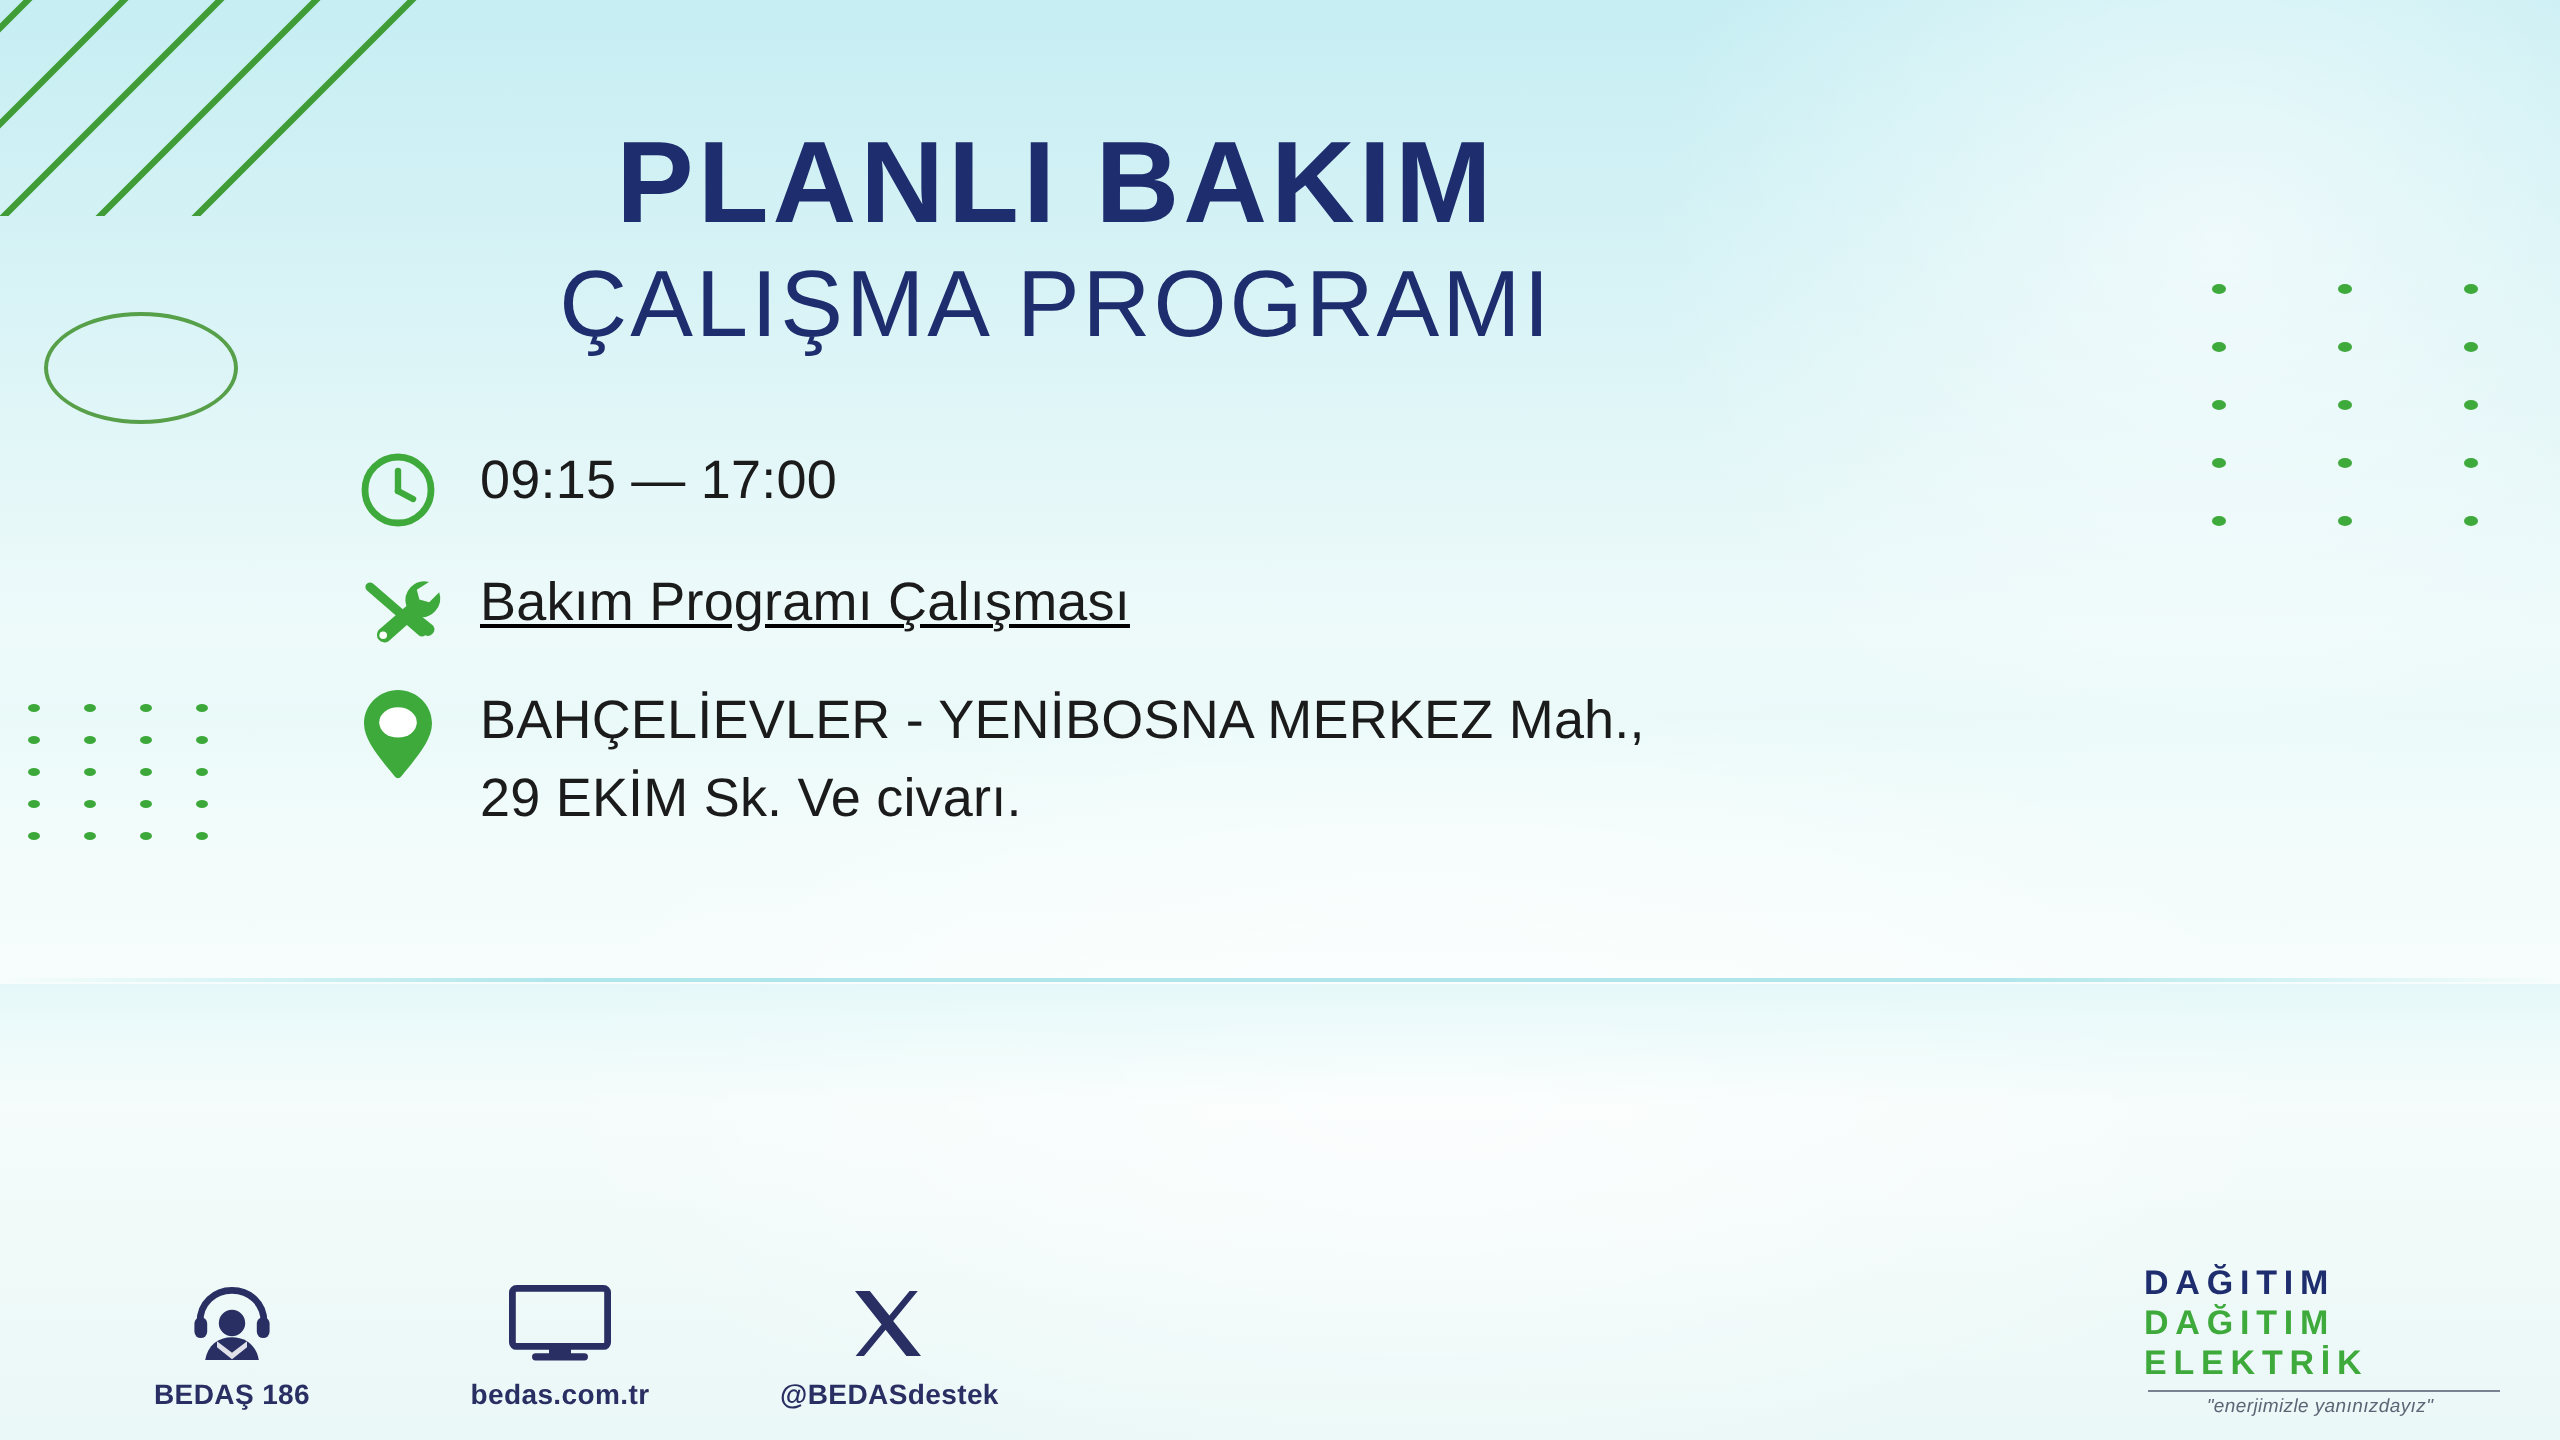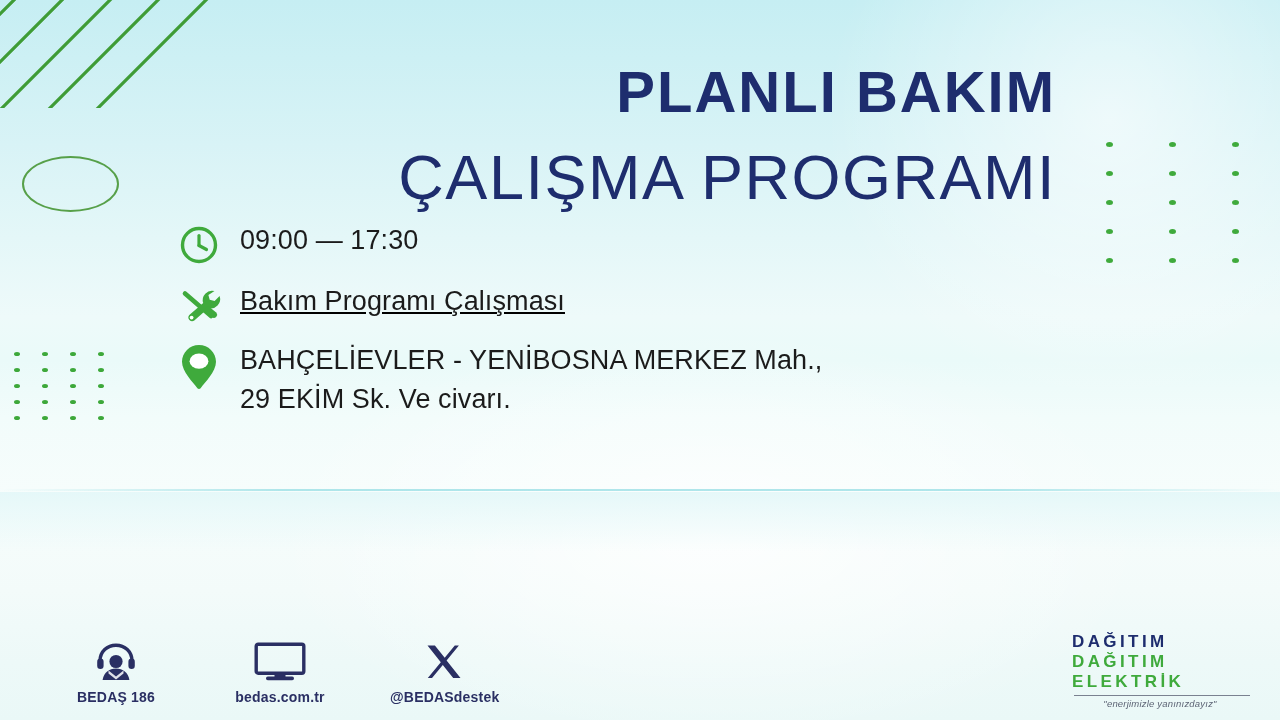--- a/index.html
+++ b/index.html
@@ -58,29 +58,29 @@
     position:absolute; left:22px; top:156px; width:97px; height:56px;
     border:2.2px solid #4f9b3f; border-radius:50%;
     opacity:.95;
   }
   .dots-left { position:absolute; left:14px; top:352px; }
   .dots-right { position:absolute; left:1106px; top:142px; }
   .dot { position:absolute; width:7px; height:5px; border-radius:50%; background:#3faa3c; }
   .dot.sm { width:6px; height:4px; background:#3da83a; }
 
   
-  .title-wrap { position:absolute; left:0; top:62px; width:1056px; text-align:right; }
+  .title-wrap { position:absolute; left:0; top:62px; width:1056px; text-align:center; }
   .title-line1 {
     font-size:58px; font-weight:bold; letter-spacing:2px;
     color:#1e2d6e; line-height:1.02;
     font-family:"Liberation Sans", sans-serif;
   }
   .title-line2 {
-    font-size:63px; font-weight:normal; letter-spacing:1.5px;
-    color:#1e2d6e; line-height:1.15; margin-top:20px;
+    font-size:47px; font-weight:normal; letter-spacing:1.5px;
+    color:#1e2d6e; line-height:1.15; margin-top:4px;
   }
 
   
   .info { position:absolute; left:178px; top:222px; width:1000px; }
   .row { display:flex; align-items:flex-start; margin-bottom:14px; }
   .row .ic { width:62px; flex:0 0 62px; display:flex; align-items:center; justify-content:flex-start; padding-top:2px; }
   .row .tx {
     font-size:27px; color:#1b1b1b; line-height:1.38;
     letter-spacing:.1px;
   }
@@ -196,21 +196,21 @@
 
 
     <div class="row r-time">
       <div class="ic">
         <svg width="42" height="42" viewBox="0 0 42 42" xmlns="http://www.w3.org/2000/svg">
           <circle cx="21" cy="21" r="16.5" fill="none" stroke="#3faa3c" stroke-width="3.4"></circle>
           <line x1="21" y1="11.5" x2="21" y2="21.5" stroke="#3faa3c" stroke-width="3.2" stroke-linecap="round"></line>
           <line x1="21" y1="21.5" x2="28.5" y2="25.5" stroke="#3faa3c" stroke-width="3.2" stroke-linecap="round"></line>
         </svg>
       </div>
-      <div class="tx">09:00 — 17:30</div>
+      <div class="tx">09:15 — 17:00</div>
     </div>
 
     <div class="row r-type">
       <div class="ic">
         <svg width="44" height="42" viewBox="0 0 44 42" xmlns="http://www.w3.org/2000/svg">
           <g stroke="#3faa3c" stroke-width="4.6" stroke-linecap="round">
             <line x1="7" y1="8.5" x2="33" y2="31"></line>
           </g>
           <path d="M36.5 6.0 a9.4 9.4 0 0 0 -11.3 12.0 L11.3 30.0 a3.8 3.8 0 0 0 5.0 5.6 L30.2 23.2 a9.4 9.4 0 0 0 11.4 -12.1 l-5.0 5.0 -4.9 -1.3 -1.3 -4.9 z" fill="#3faa3c"></path>
           <circle cx="13.6" cy="32.6" r="1.9" fill="#ffffff"></circle>

